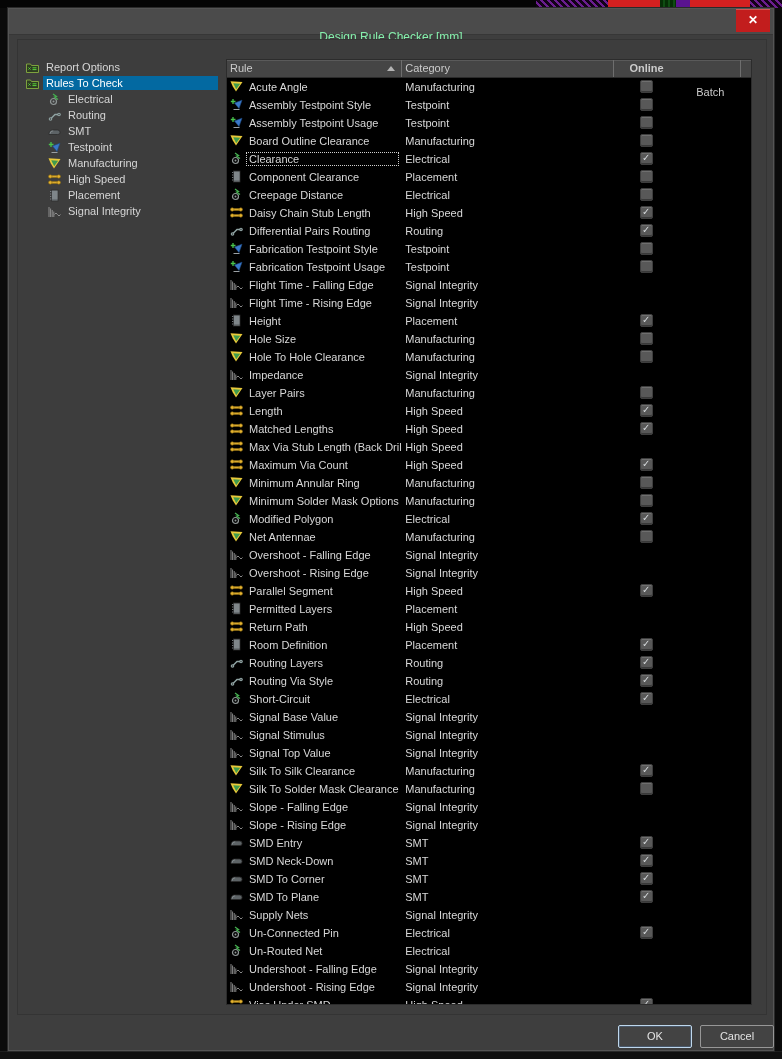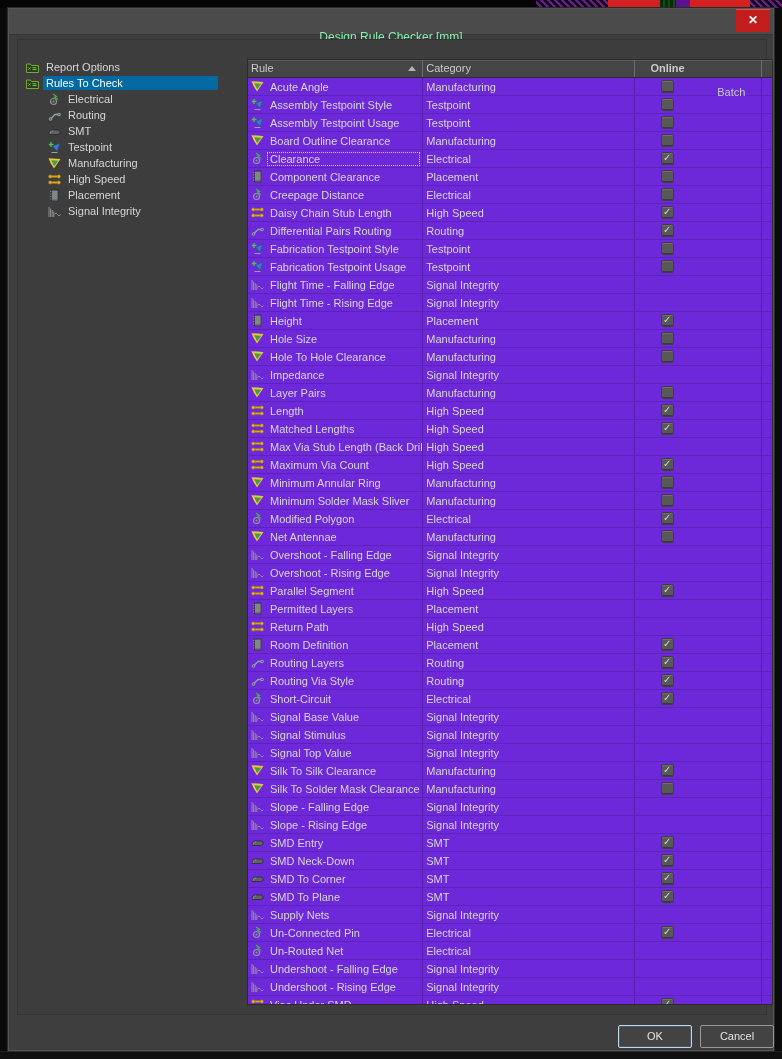--- a/index.html
+++ b/index.html
@@ -31,21 +31,21 @@
   
   .tree{position:absolute;left:2px;top:19px;width:198px;}
   .tree-item{display:flex;align-items:center;height:16px;font-size:11px;color:#d6d6d6;cursor:default;}
   .tree-item.lvl0{padding-left:6px;}
   .tree-item.lvl1{padding-left:28px;}
   .tree-item .icon{flex:0 0 13px;width:13px;height:13px;margin-right:4px;}
   .tree-label{flex:1;padding:1px 3px;white-space:nowrap;}
   .tree-item.selected .tree-label{background:#0369a1;color:#fff;}
 
   
-  .table{position:absolute;left:229px;top:19px;width:526px;height:946px;background:#6d28d9;
+  .table{position:absolute;left:208px;top:19px;width:526px;height:946px;background:#000000;
          border:1px solid #2c2c2c;box-sizing:border-box;overflow:hidden;}
   .thead{display:flex;height:17px;background:#454545;border-bottom:1px solid #2b2b2b;
          color:#cbcbcb;font-size:11px;box-shadow:inset 0 1px 0 #5a5a5a;}
   .th{box-sizing:border-box;line-height:16px;padding:0 3px;white-space:nowrap;position:relative;}
   .th + .th{border-left:1px solid #6e6e6e;}
   .trow{display:flex;height:17px;font-size:11px;color:#d8d8d8;border-bottom:1px solid rgba(0,0,0,.14);}
   .td{box-sizing:border-box;display:flex;align-items:center;padding:0 3px;white-space:nowrap;overflow:hidden;}
   .td + .td{border-left:1px solid rgba(0,0,0,.22);}
   .col-rule{width:178px;}
   .col-cat{width:216px;}
@@ -593,21 +593,21 @@
               <div class="td col-batch">
                 <span class="cb checked"></span>
               </div>
               <div class="td col-fill"></div>
             </div>
             <div class="trow">
               <div class="td col-rule">
                 <svg class="icon" viewBox="0 0 13 13">
                   <use href="#manufacturing-icon"></use>
                 </svg>
-                <span class="rule-label">Minimum Solder Mask Sliver</span>
+                <span class="rule-label">Minimum Solder Mask Options</span>
               </div>
               <div class="td col-cat">Manufacturing</div>
               <div class="td col-online">
                 <span class="cb "></span>
               </div>
               <div class="td col-batch">
                 <span class="cb checked"></span>
               </div>
               <div class="td col-fill"></div>
             </div>

